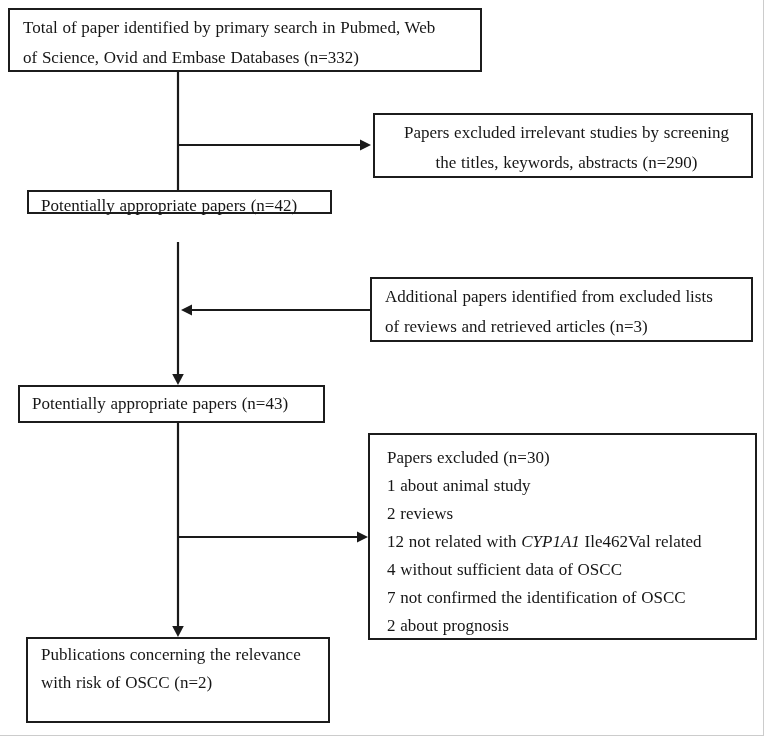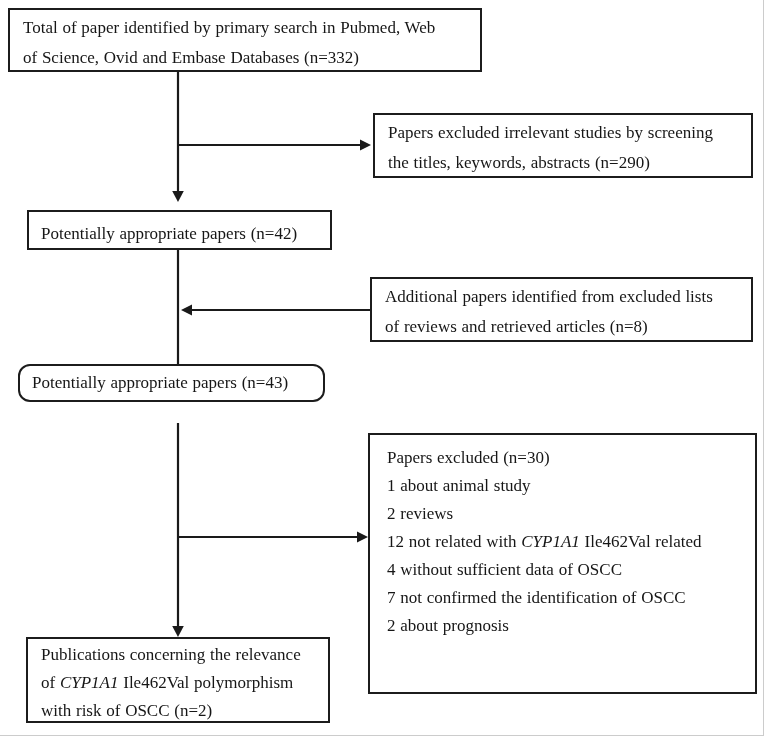--- a/index.html
+++ b/index.html
@@ -23,25 +23,25 @@
     font-size: 17px;
     line-height: 30px;
     word-spacing: 0.5px;
   }
   .ln { white-space: nowrap; }
   .gene { font-style: italic; margin-top: 28px; }
   .vcenter { display: flex; align-items: center; }
   #arrows { position: absolute; left: 0; top: 0; width: 764px; height: 736px; }
 
   .box-total        { left: 8px;   top: 8px;   width: 474px; height: 64px;  padding: 3px 6px 0 13px; }
-  .box-excl-screen  { left: 373px; top: 113px; width: 380px; height: 65px;  padding: 3px 6px 0 13px; }
-  .box-appr42       { left: 27px;  top: 210px; width: 305px; height: 40px;  padding: 8px 6px 0 12px; }
+  .box-excl-screen  { left: 373px; top: 113px; width: 380px; height: 65px;  padding: 3px 6px 0 13px; text-align: center; }
+  .box-appr42       { left: 27px;  top: 190px; width: 305px; height: 24px;  padding: 8px 6px 0 12px; }
   .box-additional   { left: 370px; top: 277px; width: 383px; height: 65px;  padding: 3px 6px 0 13px; }
-  .box-appr43       { left: 18px;  top: 364px; width: 307px; height: 38px;  padding: 0 6px 0 12px; border-radius: 12px; }
-  .box-excl30       { left: 368px; top: 433px; width: 389px; height: 261px; padding: 9px 6px 0 17px; line-height: 28px; }
+  .box-appr43       { left: 18px;  top: 385px; width: 307px; height: 38px;  padding: 0 6px 0 12px; }
+  .box-excl30       { left: 368px; top: 433px; width: 389px; height: 207px; padding: 9px 6px 0 17px; line-height: 28px; }
   .box-pubs         { left: 26px;  top: 637px; width: 304px; height: 86px;  padding: 2px 6px 16px 13px; line-height: 28px; }
 </style>
 </head>
 <body>
 
 <div class="canvas">
 
   <svg id="arrows" viewBox="0 0 764 736" xmlns="http://www.w3.org/2000/svg">
     <g stroke="#1a1a1a" stroke-width="2.2" fill="#1a1a1a">
 
@@ -74,36 +74,35 @@
     <div class="ln">Papers excluded irrelevant studies by screening</div>
     <div class="ln">the titles, keywords, abstracts (n=290)</div>
   </div>
 
   <div class="fbox box-appr42 vcenter">
     <div class="ln">Potentially appropriate papers (n=42)</div>
   </div>
 
   <div class="fbox box-additional">
     <div class="ln">Additional papers identified from excluded lists</div>
-    <div class="ln">of reviews and retrieved articles (n=8)</div>
+    <div class="ln">of reviews and retrieved articles (n=3)</div>
   </div>
 
   <div class="fbox box-appr43 vcenter">
     <div class="ln">Potentially appropriate papers (n=43)</div>
   </div>
 
   <div class="fbox box-excl30">
     <div class="ln">Papers excluded (n=30)</div>
     <div class="ln">1 about animal study</div>
     <div class="ln">2 reviews</div>
     <div class="ln"><span>12 not related with </span><span class="gene">CYP1A1</span><span> Ile462Val related</span></div>
     <div class="ln">4 without sufficient data of OSCC</div>
     <div class="ln">7 not confirmed the identification of OSCC</div>
     <div class="ln">2 about prognosis</div>
   </div>
 
   <div class="fbox box-pubs">
     <div class="ln">Publications concerning the relevance</div>
-    <div class="ln"><span>of </span><span class="gene">CYP1A1</span><span> Ile462Val polymorphism</span></div>
     <div class="ln">with risk of OSCC (n=2)</div>
   </div>
 
 </div>
 
 </body></html>

